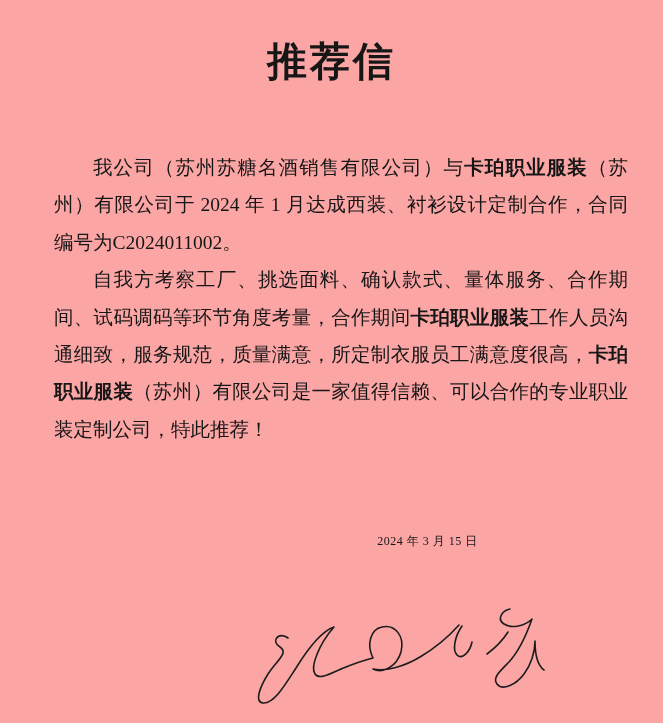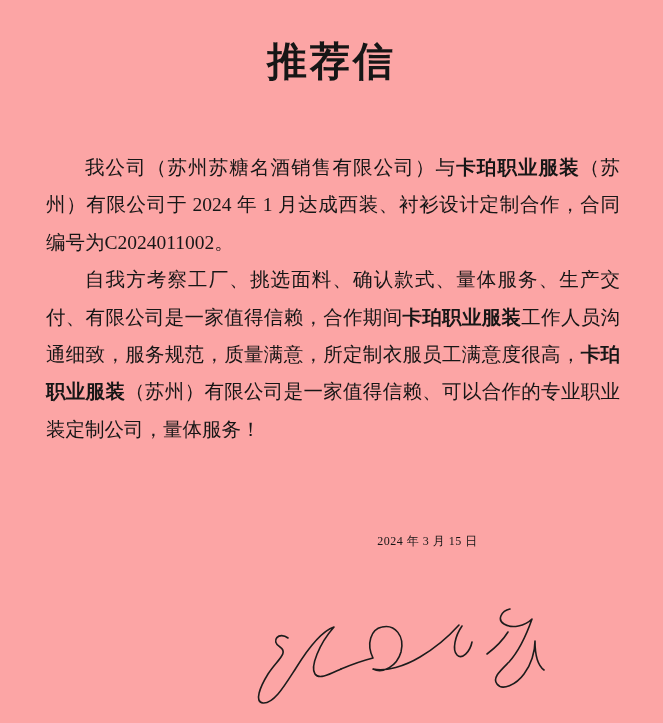--- a/index.html
+++ b/index.html
@@ -24,21 +24,21 @@
     width: 100%;
     margin: 0;
     text-align: center;
     font-size: 40px;
     font-weight: bold;
     letter-spacing: 3px;
   }
   .letter-body {
     position: absolute;
     top: 149px;
-    left: 46px;
+    left: 54px;
     width: 574px;
     font-size: 19.5px;
     line-height: 37.4px;
     text-align: justify;
     text-justify: inter-character;
   }
   .letter-body p {
     margin: 0;
     padding: 0;
     text-indent: 2em;
@@ -75,21 +75,21 @@
 </style>
 </head>
 <body>
 
 <div class="page">
 
   <h1 class="title">推荐信</h1>
 
   <div class="letter-body" id="letter-body">
       <p><span class="seg-regular">我公司（苏州苏糖名酒销售有限公司）与</span><span class="seg-bold">卡珀职业服装</span><span class="seg-regular">（苏州）有限公司于 2024 年 1 月达成西装、衬衫设计定制合作，合同编号为C2024011002。</span></p>
-      <p><span class="seg-regular">自我方考察工厂、挑选面料、确认款式、量体服务、生产交付、有限公司是一家值得信赖，合作期间</span><span class="seg-bold">卡珀职业服装</span><span class="seg-regular">工作人员沟通细致，服务规范，质量满意，所定制衣服员工满意度很高，</span><span class="seg-bold">卡珀职业服装</span><span class="seg-regular">（苏州）有限公司是一家值得信赖、可以合作的专业职业装定制公司，量体服务！</span></p>
+      <p><span class="seg-regular">自我方考察工厂、挑选面料、确认款式、量体服务、合作期间、试码调码等环节角度考量，合作期间</span><span class="seg-bold">卡珀职业服装</span><span class="seg-regular">工作人员沟通细致，服务规范，质量满意，所定制衣服员工满意度很高，</span><span class="seg-bold">卡珀职业服装</span><span class="seg-regular">（苏州）有限公司是一家值得信赖、可以合作的专业职业装定制公司，特此推荐！</span></p>
     </div>
 
   <div class="sig-block">
     <div class="sig-date">2024 年 3 月 15 日</div>
   </div>
 
   <svg class="signature-svg" viewBox="0 0 320 118" fill="none" stroke="#1c1c1c" stroke-width="1.6" stroke-linecap="round" stroke-linejoin="round">
     <path d="M40 42 c-9 -7 -18 3 -8 9 c9 6 -3 13 -12 27 c-8 13 -14 28 -5 29 c11 1 22 -18 33 -35 c13 -21 26 -37 38 -41 c-15 17 -24 40 -19 47 c4 6 15 0 26 -5"></path>
     <path d="M93 73 c12 -5 24 -9 32 -11 c-7 -14 -2 -29 9 -31 c13 -3 23 9 19 25 c-4 14 -18 22 -28 17 c13 3 32 -3 47 -12 c17 -10 30 -22 39 -32"></path>
     <path d="M214 30 c-7 10 -10 24 -5 29 c5 5 13 -3 15 -13"></path>

